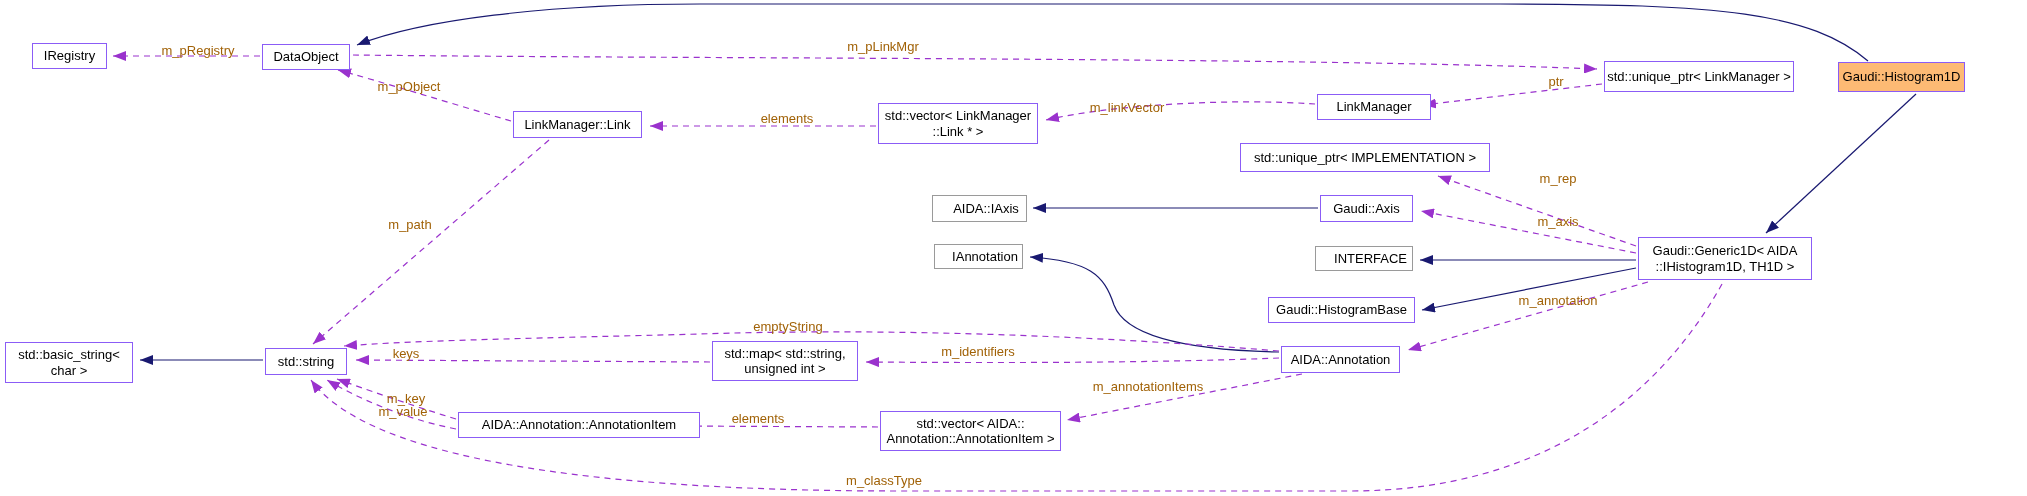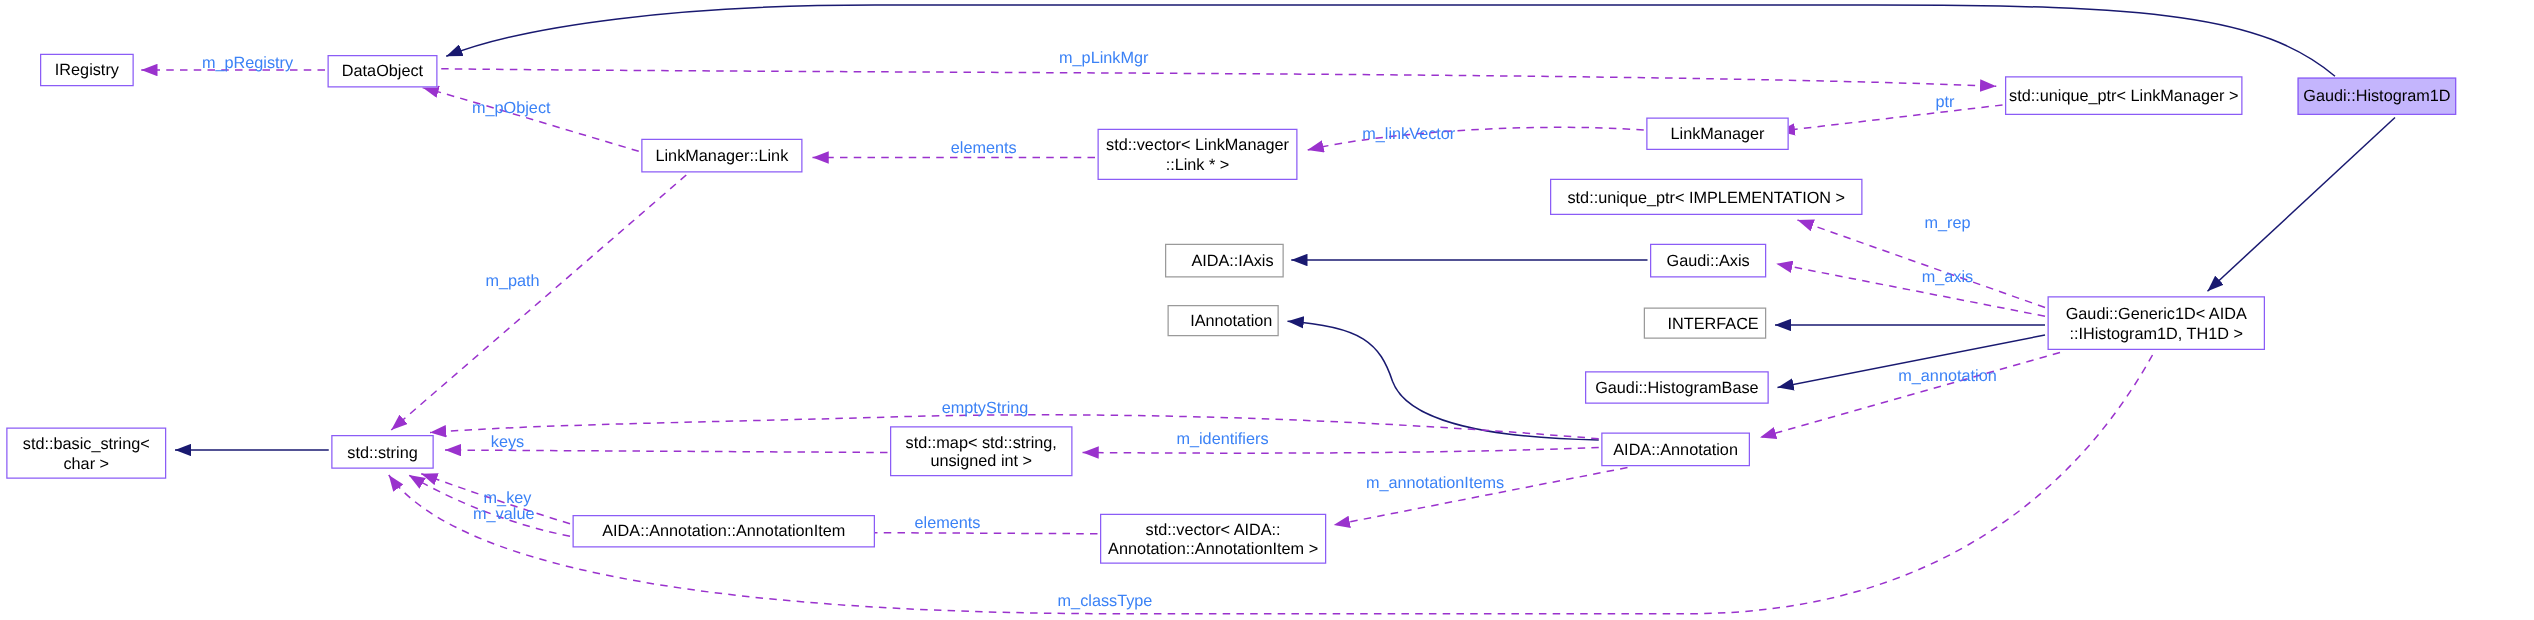--- a/index.html
+++ b/index.html
@@ -9,24 +9,24 @@
   }
   #edges{position:absolute;left:0;top:0;width:2027px;height:496px;}
   .node{
     position:absolute;box-sizing:border-box;
     border:1px solid #8b5cf6;background:#ffffff;
     display:flex;align-items:center;justify-content:center;text-align:center;
     font-size:13px;line-height:1.18;color:#000000;white-space:pre-line;
     z-index:2;
   }
   .node.gray-border{border-color:#9a9a9a;padding-left:13px;}
-  .node.highlight{background:#c4b5fd;border-width:1px;text-align:center;}
+  .node.highlight{background:#fdba74;border-width:1px;text-align:center;}
   .elabel{
     position:absolute;transform:translate(-50%,-50%);
-    font-size:13px;color:#3b82f6;white-space:nowrap;z-index:3;text-align:center;
+    font-size:13px;color:#a16207;white-space:nowrap;z-index:3;text-align:center;
   }
 </style>
 </head>
 <body>
 
 <div id="canvas">
 
   <svg id="edges" viewBox="0 0 2027 496" xmlns="http://www.w3.org/2000/svg">
     <defs>
       <marker id="arrow-navy" markerUnits="userSpaceOnUse" markerWidth="14" markerHeight="10" refX="13" refY="5" orient="auto">

